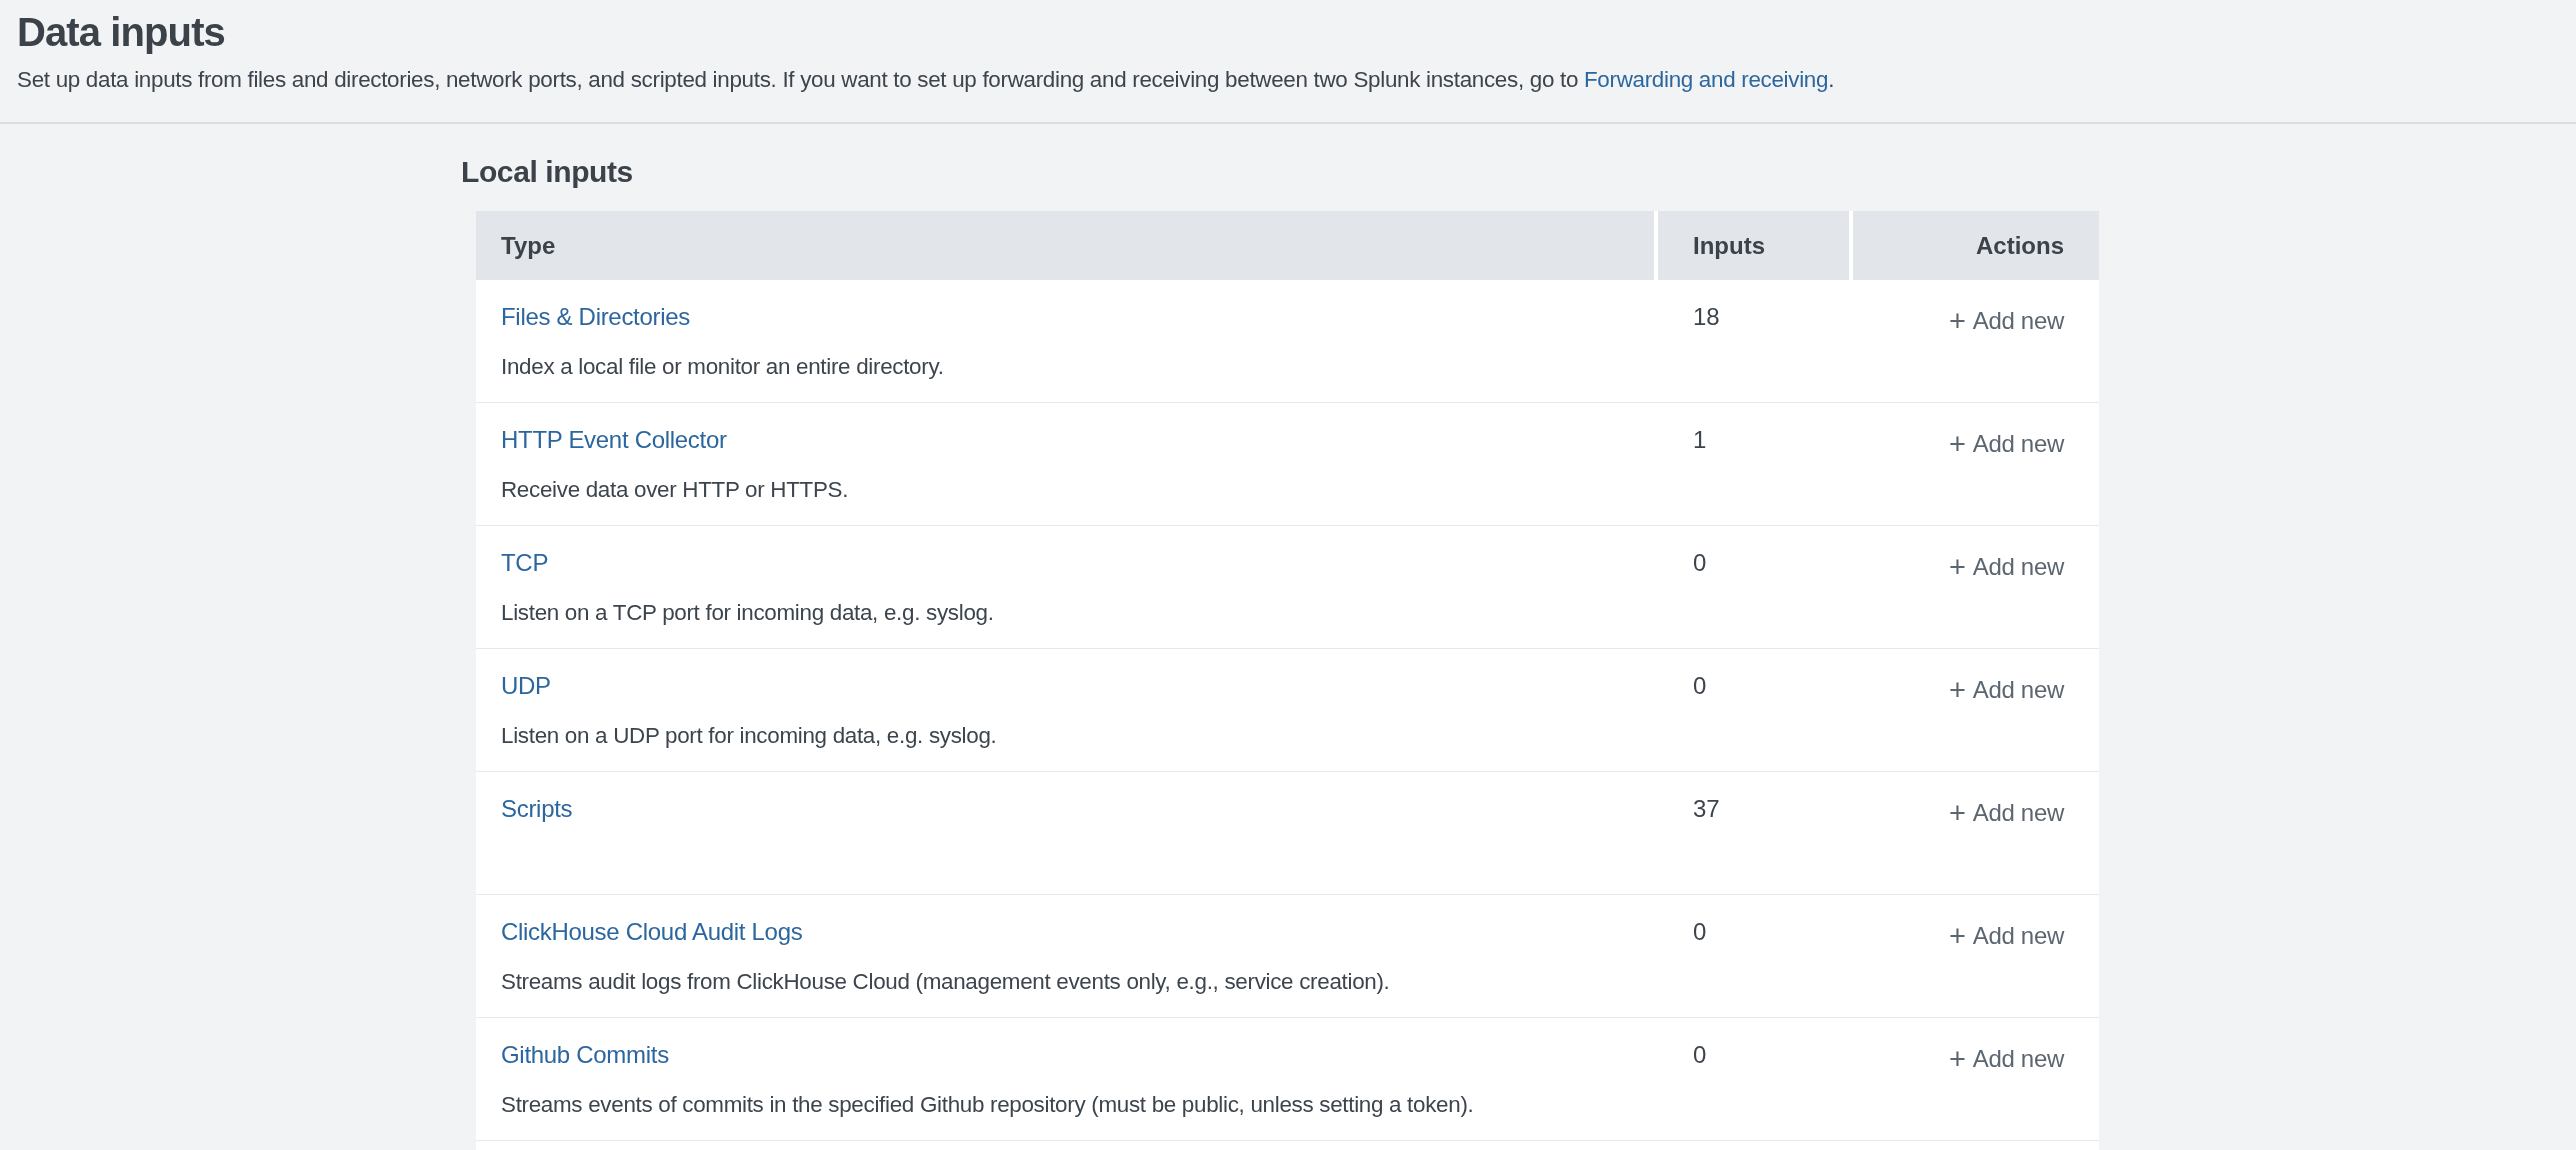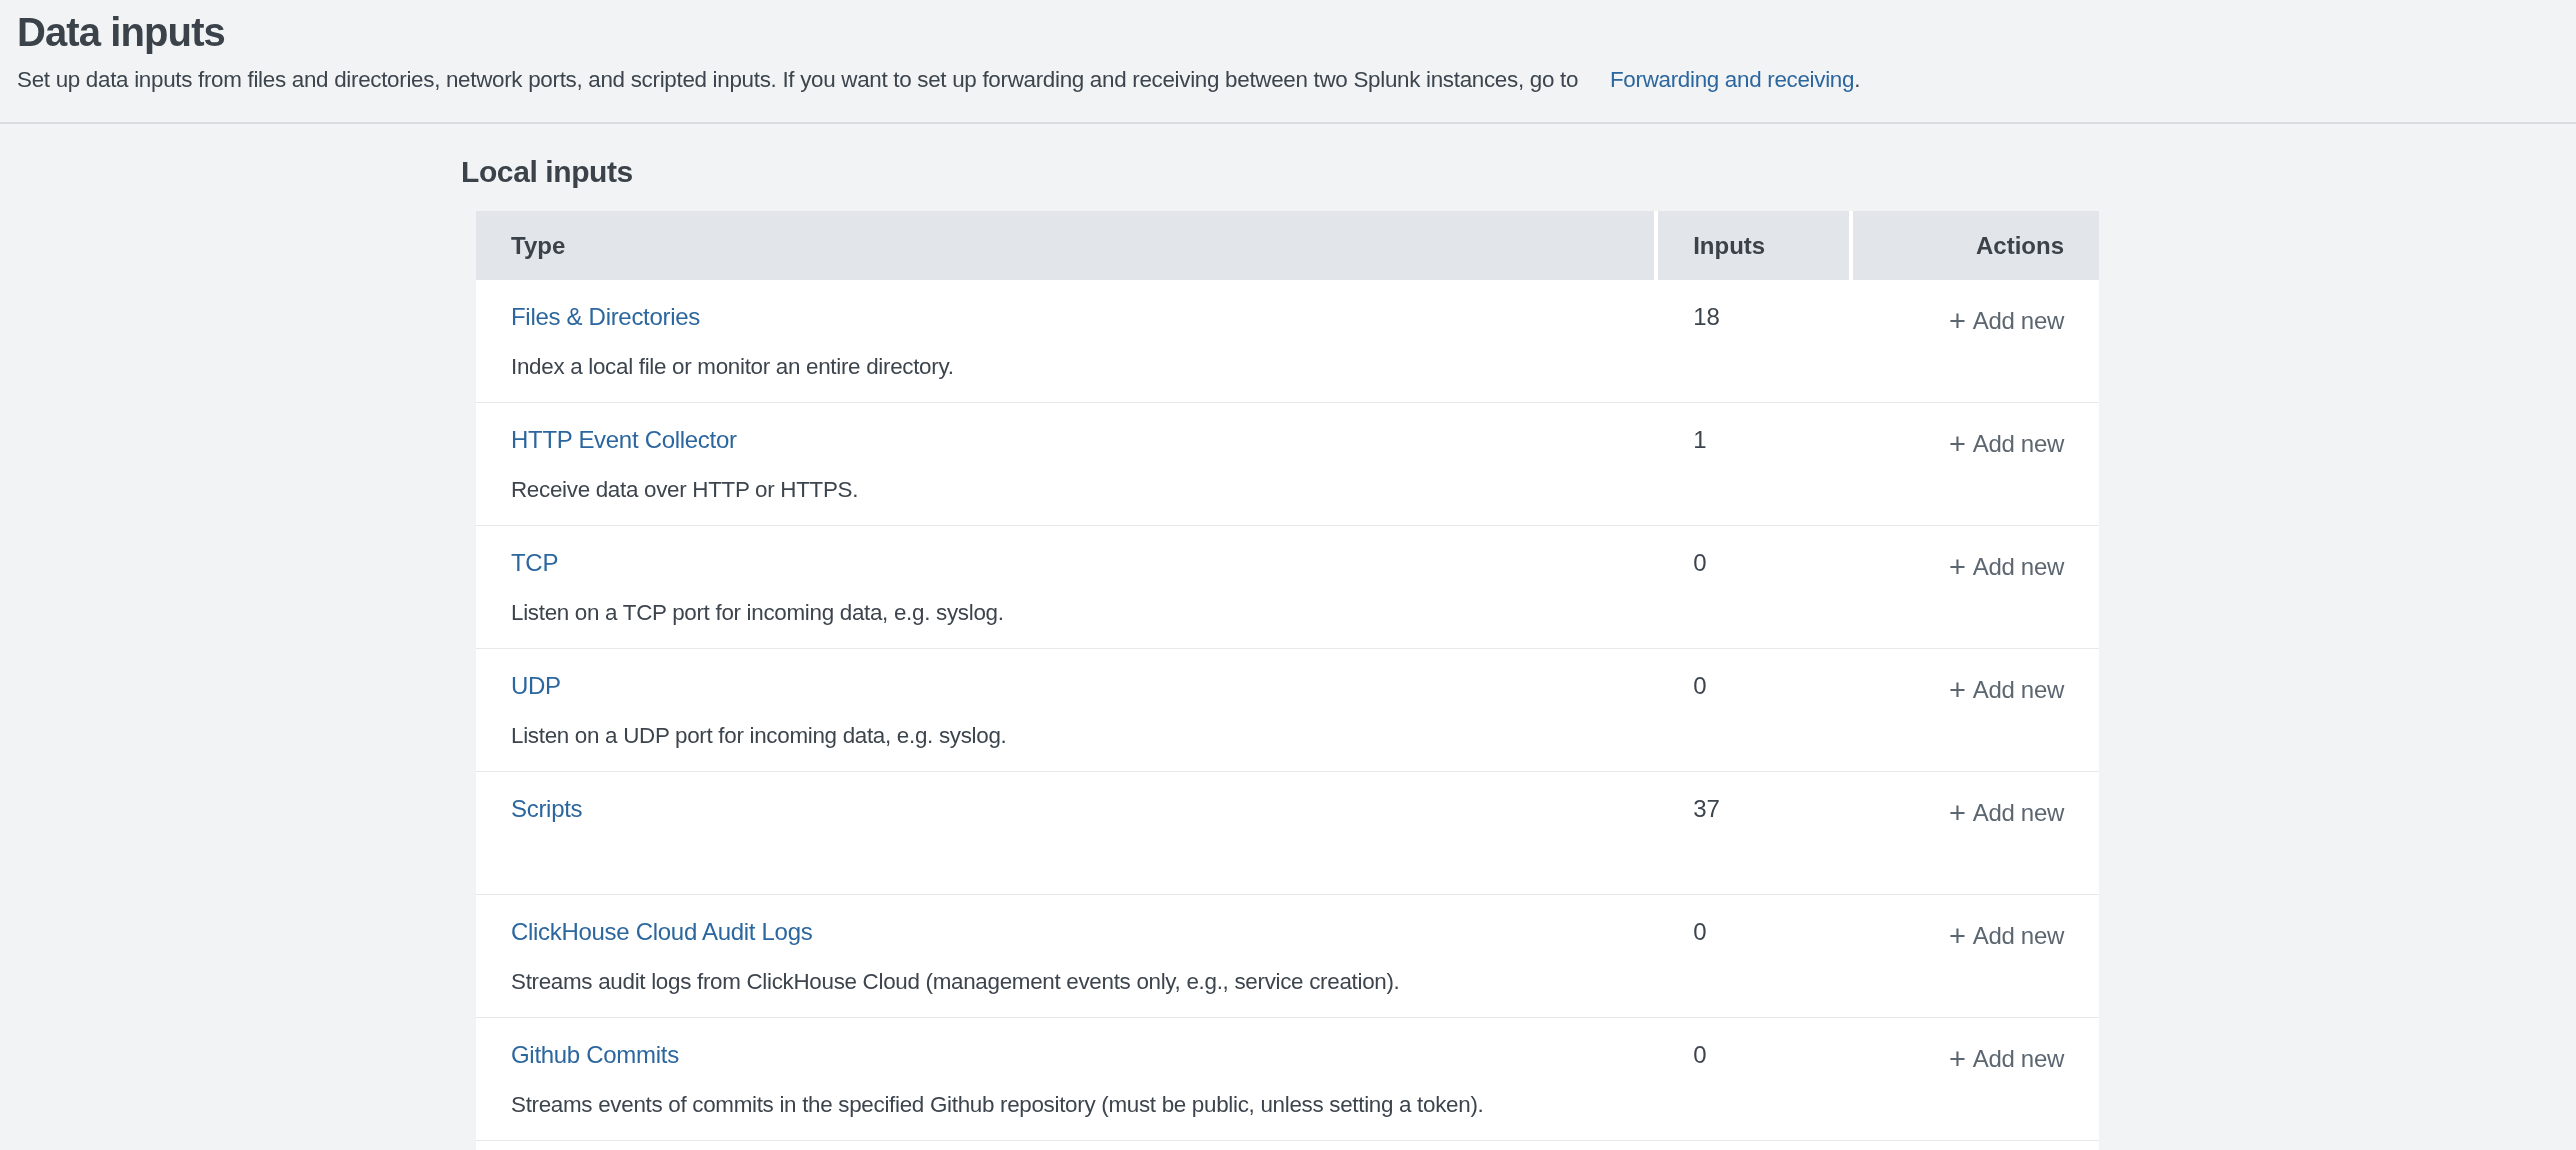--- a/index.html
+++ b/index.html
@@ -21,38 +21,38 @@
     color:var(--text);
   }
   a{text-decoration:none;}
   .page-header{position:absolute;left:17px;top:10.4px;white-space:nowrap;}
   .page-title{
     font-size:40px;font-weight:bold;color:var(--title);letter-spacing:-0.9px;
   }
   .page-subtitle{
     margin-top:12px;font-size:22.4px;letter-spacing:-0.3px;color:var(--text);
   }
-  .page-subtitle a{color:var(--link);margin-left:26px;}
+  .page-subtitle a{color:var(--link);}
   .header-divider{
     position:absolute;left:0;top:122px;width:100%;height:1.7px;background:var(--divider);
   }
   .section-heading{
     position:absolute;left:461px;top:155px;
     font-size:30px;font-weight:bold;color:var(--title);letter-spacing:-0.4px;
   }
   .inputs-table{
     position:absolute;left:476px;top:211px;width:1623px;
   }
   .thead{display:flex;gap:4.3px;height:69px;background:#ffffff;}
   .th{
     background:var(--table-header-bg);
     font-size:24px;font-weight:bold;color:var(--title);
     line-height:69px;white-space:nowrap;
   }
-  .col-type{width:1254px;padding-left:35px;}
+  .col-type{width:1254px;padding-left:25px;}
   .col-inputs{width:201px;padding-left:35px;}
   .col-actions{width:260px;padding-right:35px;text-align:right;}
   .trow{
     display:flex;gap:4.3px;height:123px;background:var(--row-bg);
     border-bottom:1.7px solid var(--row-border);
   }
   .trow .cell{padding-top:23px;}
   .type-link{
     display:inline-block;font-size:24px;letter-spacing:-0.3px;color:var(--link);white-space:nowrap;text-align:center;
   }

